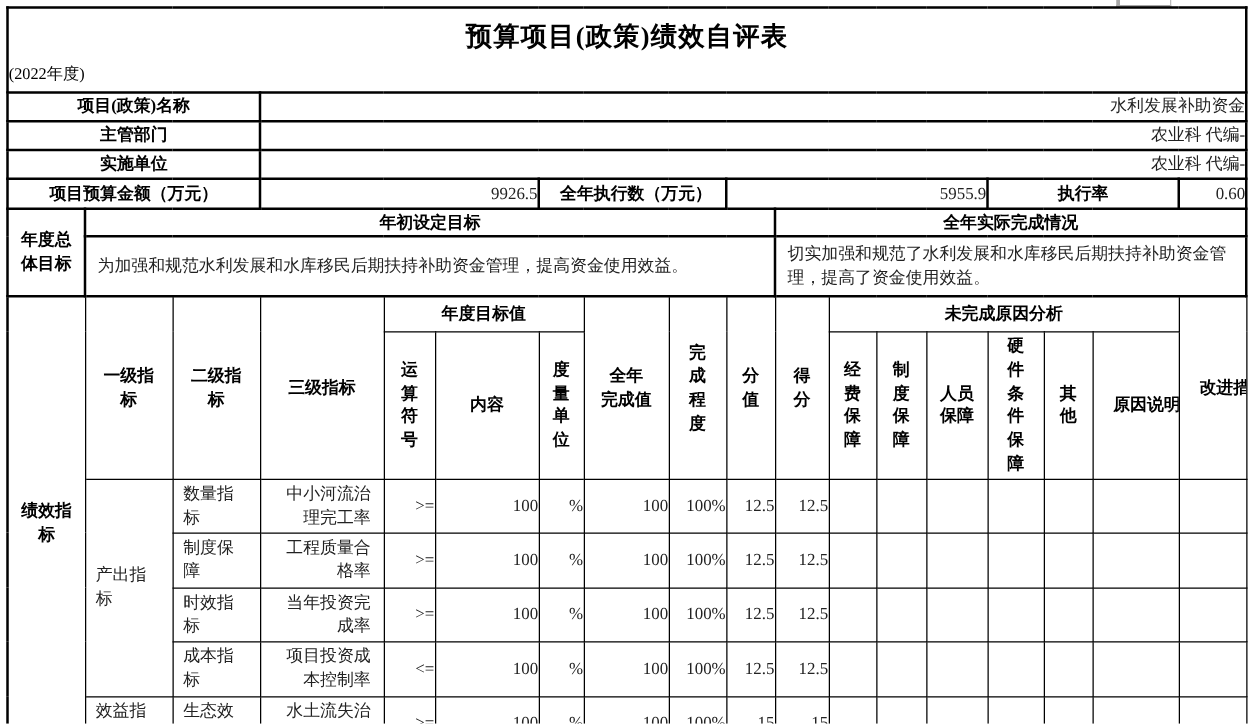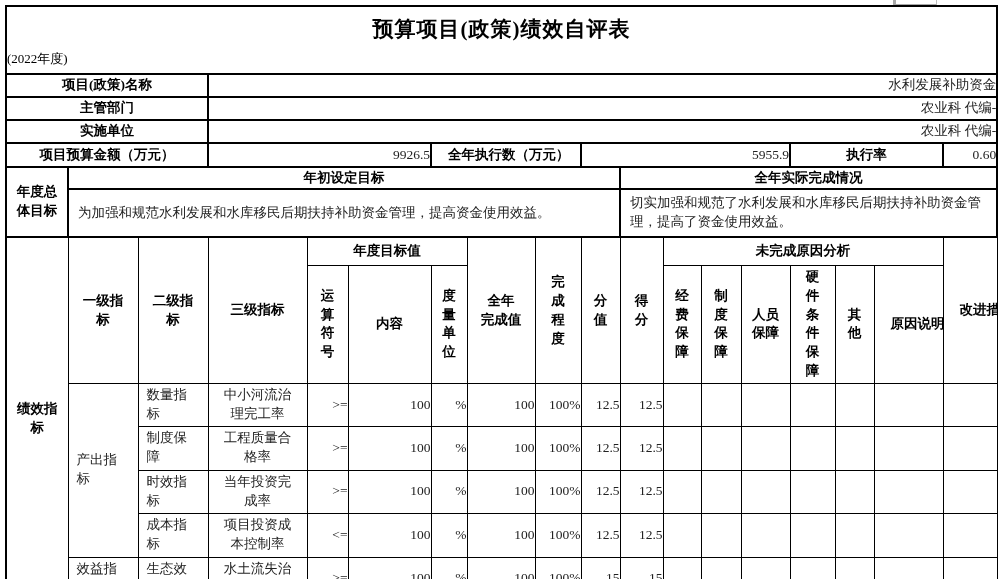--- a/index.html
+++ b/index.html
@@ -34,21 +34,21 @@
     word-break:normal;
   }
   
   td.s2{border-width:2px;}
   .hd{font-weight:700;text-align:center;color:#000;}
   .hp{padding:2px 10px;}          
   .nw{white-space:nowrap;padding:2px 16px;}
   .ctr{text-align:right;}
   .goal{padding:4px 9px;text-align:left;}
   .lcell{padding:2px 8px;text-align:left;}   
-  .l3{padding:2px 10px;text-align:center;}     
+  .l3{padding:2px 10px;text-align:right;}     
   .numl{padding:2px 0 2px 0;text-align:right;} 
   .title-wrap{padding:8px 0 4px 0;}
   .doc-title{font-size:21px;font-weight:700;text-align:center;color:#000;letter-spacing:1px;}
   .doc-subtitle{font-size:13px;text-align:left;color:#000;margin-top:6px;}
 </style>
 </head>
 <body>
 
 <div id="stage">
   <div id="top-artifact"></div>

